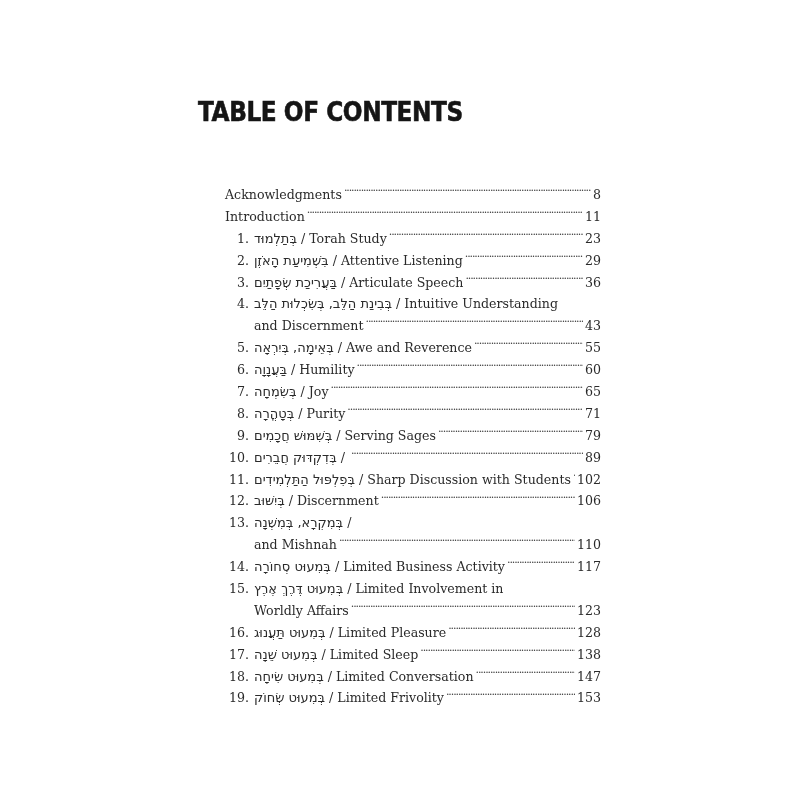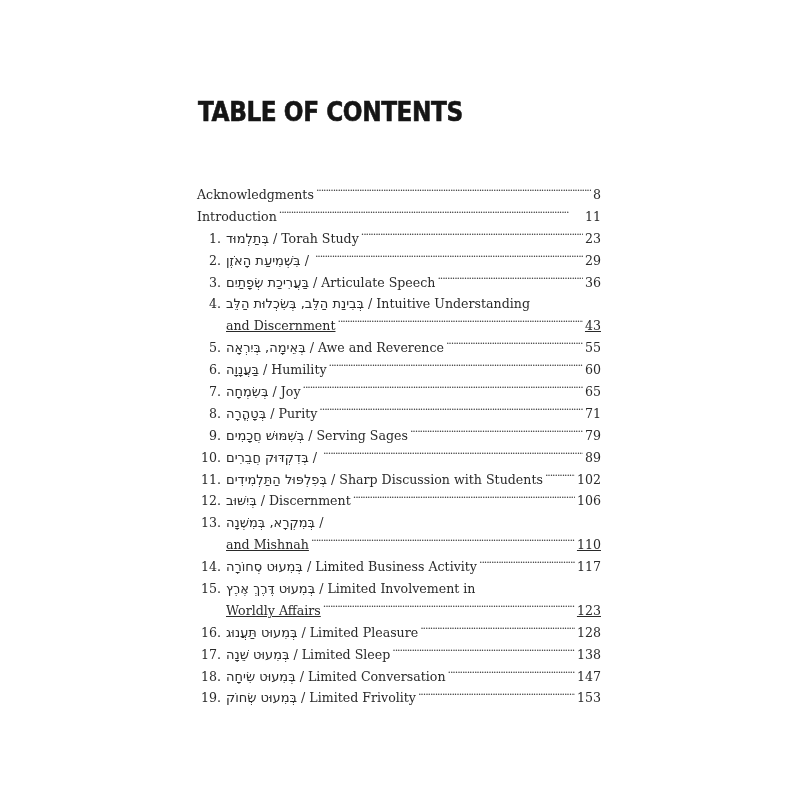--- a/index.html
+++ b/index.html
@@ -43,20 +43,21 @@
       padding: 0;
       list-style: none;
       font-size: 12.6px;
     }
     .toc-row {
       display: flex;
       align-items: baseline;
       height: 21.9px;
       line-height: 21.9px;
       white-space: nowrap;
+      margin-left: 28px;
     }
     .num {
       display: inline-block;
       width: 24px;
       text-align: right;
       padding-right: 5px;
       flex: 0 0 auto;
     }
     .hebrew {
       direction: rtl;
@@ -80,21 +81,21 @@
       left: 0; bottom: 0;
       white-space: nowrap;
       letter-spacing: -2.3px;
       font-size: 11px;
       color: #444;
     }
     .page-no {
       flex: 0 0 auto;
       text-align: right;
     }
-    .indent { padding-left: 29px; text-decoration: underline; }
+    .indent { padding-left: 29px; }
     .entry { cursor: pointer; }
   </style>
 </head>
 <body>
 
 <div class="page">
   <h1 class="toc-title">TABLE OF CONTENTS</h1>
 
   <ul class="toc-list">
 
@@ -115,20 +116,21 @@
       <span class="sep">/</span>
       <span class="label">Torah Study</span>
       <span class="dots"></span>
       <span class="page-no">23</span>
     </li>
 
     <li class="toc-row entry">
       <span class="num">2.</span>
       <span class="hebrew">בִּשְׁמִיעַת הָאֹזֶן</span>
       <span class="sep">/</span>
+      <span class="label">Attentive Listening</span>
       <span class="dots"></span>
       <span class="page-no">29</span>
     </li>
 
     <li class="toc-row entry">
       <span class="num">3.</span>
       <span class="hebrew">בַּעֲרִיכַת שְׂפָתַיִם</span>
       <span class="sep">/</span>
       <span class="label">Articulate Speech</span>
       <span class="dots"></span>

